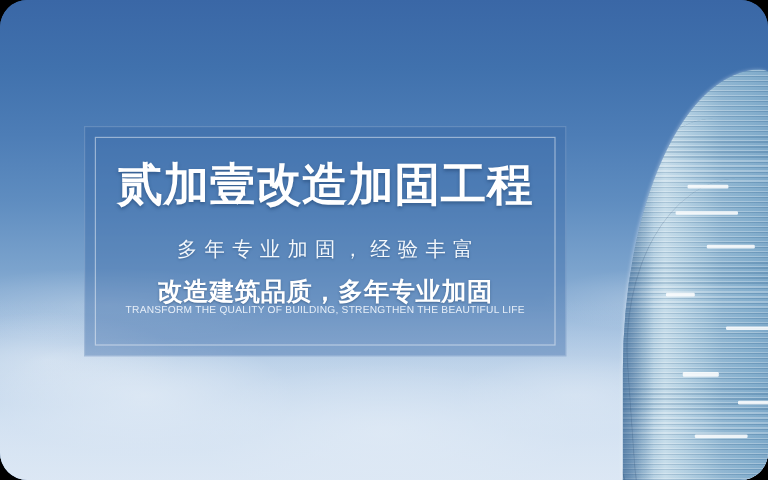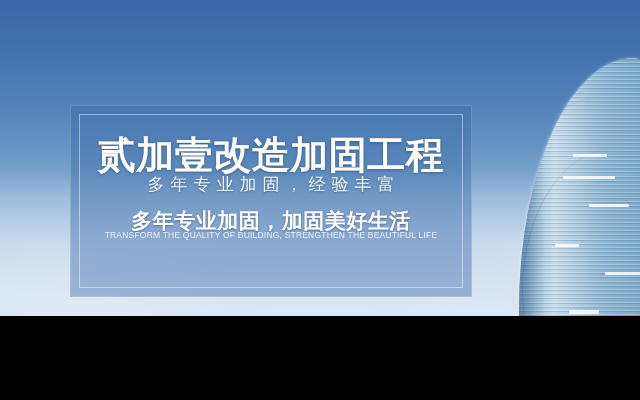--- a/index.html
+++ b/index.html
@@ -3,24 +3,25 @@
 <meta charset="utf-8">
 <style>
   html, body {
     margin: 0;
     padding: 0;
     background: #000;
   }
   #banner {
     position: relative;
     width: 640px;
-    height: 316px;
+    height: 400px;
     overflow: hidden;
     font-family: "Liberation Sans", "DejaVu Sans", sans-serif;
     background: #3f6cab;
+    border-radius: 23px;
   }
 
   
   .sky {
     position: absolute;
     inset: 0;
     background:
       linear-gradient(to bottom,
         #3a67a6 0%,
         #4071ad 14%,
@@ -157,21 +158,21 @@
     margin-top: 30px;
     font-size: 38px;
     line-height: 1;
     font-weight: 700;
     color: #ffffff;
     letter-spacing: 0.5px;
     text-shadow: 0 1px 3px rgba(20,50,90,0.45);
     white-space: nowrap;
   }
   .subline {
-    margin-top: 2px;
+    margin-top: 25px;
     font-size: 17px;
     line-height: 1;
     font-weight: 400;
     color: #f2f7fc;
     letter-spacing: 6px;
     text-indent: 6px;
     text-shadow: 0 1px 2px rgba(20,50,90,0.4);
     white-space: nowrap;
   }
   .tagline {
@@ -219,18 +220,18 @@
       <div class="tower-shade-left"></div>
       <div class="tower-shade-right"></div>
     </div>
   </div>
 
   <div class="panel">
     <div class="panel-inner-border"></div>
     <div class="panel-content">
       <div class="headline">贰加壹改造加固工程</div>
       <div class="subline">多年专业加固，经验丰富</div>
-      <div class="tagline">多年专业加固，加固美好生活</div>
+      <div class="tagline">改造建筑品质，多年专业加固</div>
       <div class="english">TRANSFORM THE QUALITY OF BUILDING, STRENGTHEN THE BEAUTIFUL LIFE</div>
     </div>
   </div>
 
 </div>
 
 </body></html>

